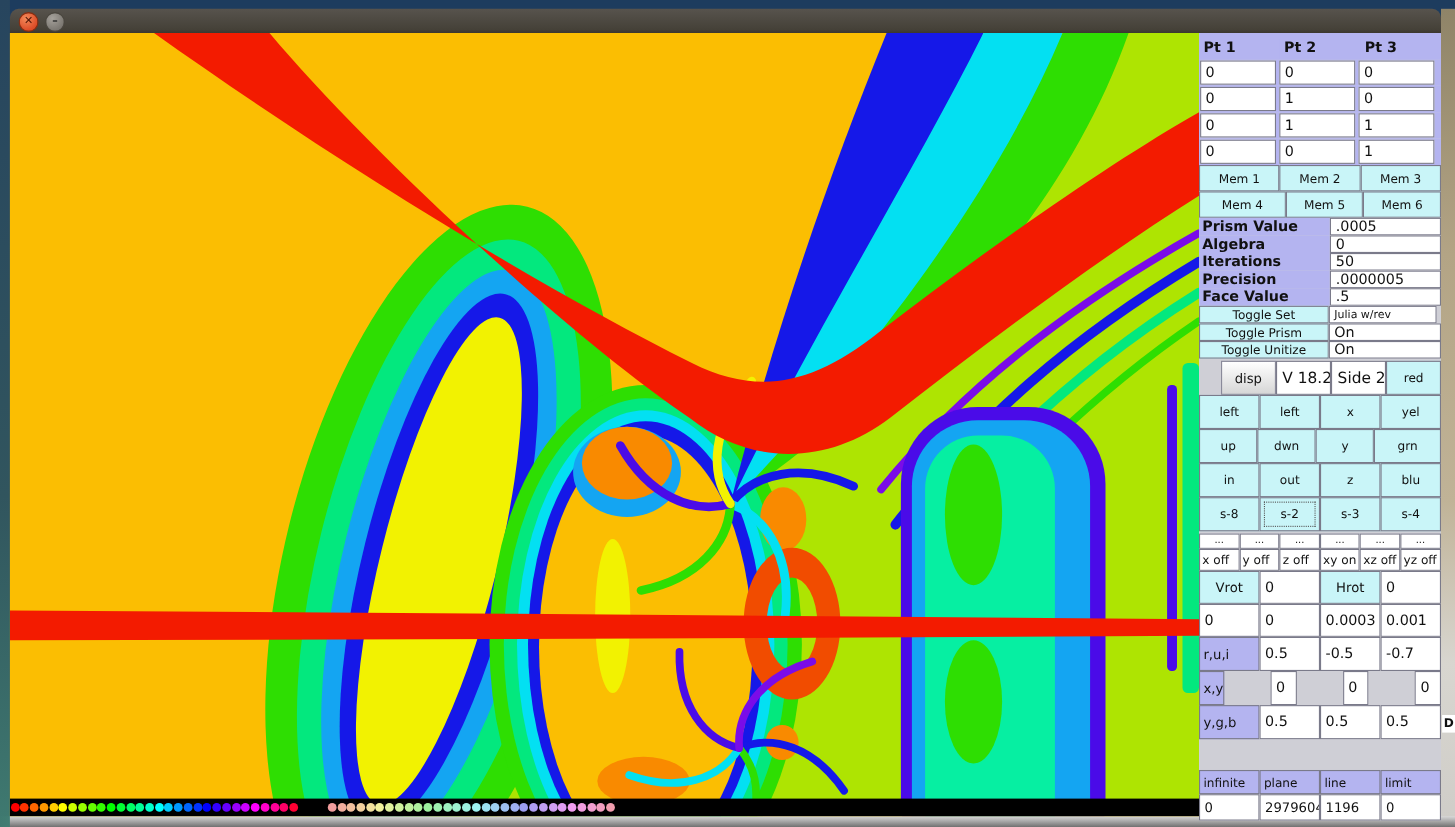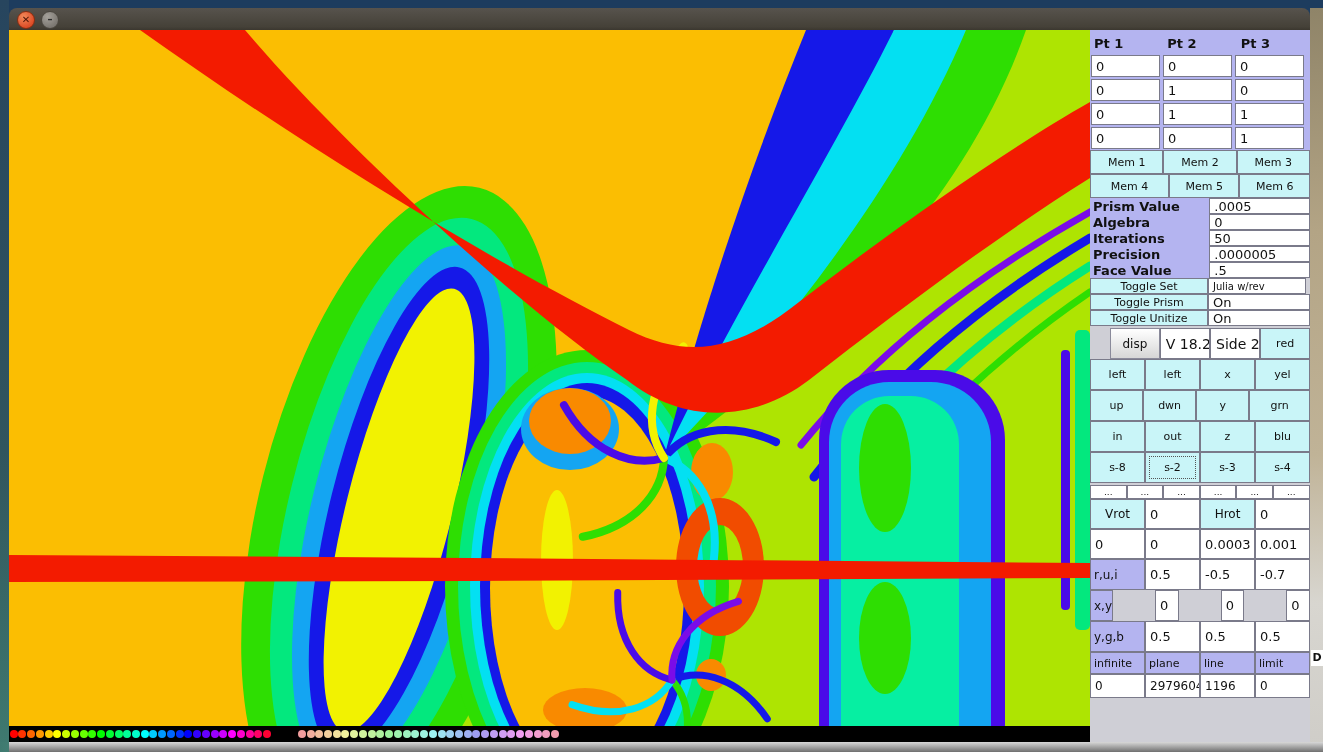--- a/index.html
+++ b/index.html
@@ -306,20 +306,28 @@
         </div>
         <div class="gap2"></div>
         <div class="prow" style="height: 14px;">
           <div class="cell field" style="width: 36.6px; font-size: 9px; justify-content: center; padding-left: 0px;">...</div>
           <div class="cell field" style="width: 36.6px; font-size: 9px; justify-content: center; padding-left: 0px;">...</div>
           <div class="cell field" style="width: 36.6px; font-size: 9px; justify-content: center; padding-left: 0px;">...</div>
           <div class="cell field" style="width: 36.6px; font-size: 9px; justify-content: center; padding-left: 0px;">...</div>
           <div class="cell field" style="width: 36.6px; font-size: 9px; justify-content: center; padding-left: 0px;">...</div>
           <div class="cell field" style="width: 36.6px; font-size: 9px; justify-content: center; padding-left: 0px;">...</div>
         </div>
+        <div class="prow" style="height: 20px;">
+          <div class="cell field" style="width: 36.6px; font-size: 11px; padding-left: 2px;">x off</div>
+          <div class="cell field" style="width: 36.6px; font-size: 11px; padding-left: 2px;">y off</div>
+          <div class="cell field" style="width: 36.6px; font-size: 11px; padding-left: 2px;">z off</div>
+          <div class="cell field" style="width: 36.6px; font-size: 11px; padding-left: 2px;">xy on</div>
+          <div class="cell field" style="width: 36.6px; font-size: 11px; padding-left: 2px;">xz off</div>
+          <div class="cell field" style="width: 36.6px; font-size: 11px; padding-left: 2px;">yz off</div>
+        </div>
         <div class="prow" style="height: 30px;">
           <div class="cell cybtn" style="width: 55px; font-size: 12px;">Vrot</div>
           <div class="cell field" style="width: 55px; font-size: 13px;">0</div>
           <div class="cell cybtn" style="width: 55px; font-size: 12px;">Hrot</div>
           <div class="cell field" style="width: 55px; font-size: 13px;">0</div>
         </div>
         <div class="prow" style="height: 30px;">
           <div class="cell field" style="width: 55px; font-size: 13px;">0</div>
           <div class="cell field" style="width: 55px; font-size: 13px;">0</div>
           <div class="cell field" style="width: 55px; font-size: 13px;">0.0003</div>
@@ -336,21 +344,21 @@
           <div class="cell field" style="width: 55px; font-size: 13px;">0</div>
           <div class="cell field" style="width: 55px; font-size: 13px;">0</div>
           <div class="cell field" style="width: 55px; font-size: 13px;">0</div>
         </div>
         <div class="prow" style="height: 31px;">
           <div class="cell lavlab" style="width: 55px; font-size: 12px;">y,g,b</div>
           <div class="cell field" style="width: 55px; font-size: 13px;">0.5</div>
           <div class="cell field" style="width: 55px; font-size: 13px;">0.5</div>
           <div class="cell field" style="width: 55px; font-size: 13px;">0.5</div>
         </div>
-        <div class="prow" style="height: 22px;">
+        <div class="prow" style="height: 22px; margin-top: 28px;">
           <div class="cell lavlab" style="width: 55px; font-size: 11px;">infinite</div>
           <div class="cell lavlab" style="width: 55px; font-size: 11px;">plane</div>
           <div class="cell lavlab" style="width: 55px; font-size: 11px;">line</div>
           <div class="cell lavlab" style="width: 55px; font-size: 11px;">limit</div>
         </div>
         <div class="prow" style="height: 24px;">
           <div class="cell field" style="width: 55px; font-size: 12px;">0</div>
           <div class="cell field" style="width: 55px; font-size: 12px;">2979604</div>
           <div class="cell field" style="width: 55px; font-size: 12px;">1196</div>
           <div class="cell field" style="width: 55px; font-size: 12px;">0</div>

